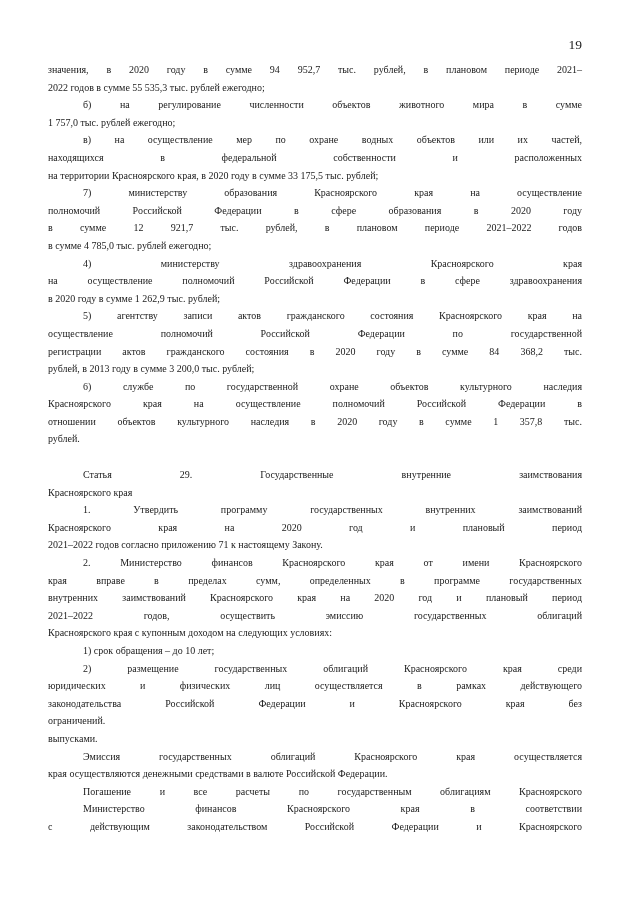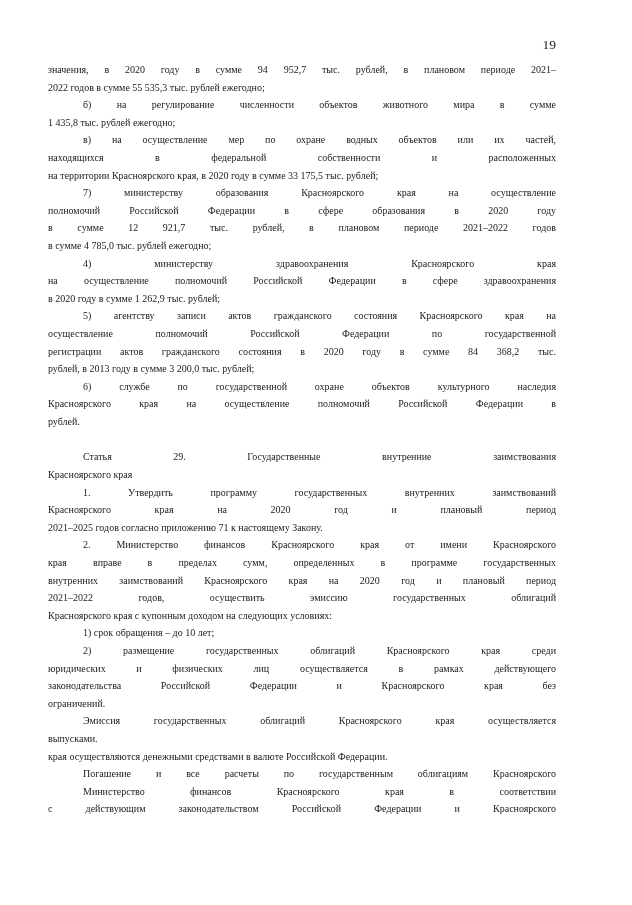--- a/index.html
+++ b/index.html
@@ -6,21 +6,21 @@
   body {
     width: 632px; height: 905px;
     background: #ffffff;
     font-family: "Liberation Serif", "DejaVu Serif", serif;
     color: #1b1b1b;
     overflow: hidden;
   }
   .page {
     box-sizing: border-box;
     width: 632px; height: 905px;
-    padding: 38px 76px 0 48px;
+    padding: 38px 50px 0 48px;
     background: #ffffff;
   }
   .page-number {
     text-align: right;
     font-size: 13.5px;
     line-height: 14px;
   }
   .doc-body {
     margin-top: 9px;
     font-size: 10px;
@@ -38,21 +38,21 @@
 
 <div class="page">
   <div class="page-number">19</div>
   <div class="doc-body">
       <div class="para body">
         <div class="line fill">значения, в 2020 году в сумме 94 952,7 тыс. рублей, в плановом периоде 2021–</div>
         <div class="line">2022 годов в сумме 55 535,3 тыс. рублей ежегодно;</div>
       </div>
       <div class="para body">
         <div class="line fill first">б) на регулирование численности объектов животного мира в сумме</div>
-        <div class="line">1 435,8 тыс. рублей ежегодно;</div>
+        <div class="line">1 757,0 тыс. рублей ежегодно;</div>
       </div>
       <div class="para body">
         <div class="line fill first">в) на осуществление мер по охране водных объектов или их частей,</div>
         <div class="line fill">находящихся в федеральной собственности и расположенных</div>
         <div class="line">на территории Красноярского края, в 2020 году в сумме 33 175,5 тыс. рублей;</div>
       </div>
       <div class="para body">
         <div class="line fill first">7) министерству образования Красноярского края на осуществление</div>
         <div class="line fill">полномочий Российской Федерации в сфере образования в 2020 году</div>
         <div class="line fill">в сумме 12 921,7 тыс. рублей, в плановом периоде 2021–2022 годов</div>
@@ -65,50 +65,51 @@
       </div>
       <div class="para body">
         <div class="line fill first">5) агентству записи актов гражданского состояния Красноярского края на</div>
         <div class="line fill">осуществление полномочий Российской Федерации по государственной</div>
         <div class="line fill">регистрации актов гражданского состояния в 2020 году в сумме 84 368,2 тыс.</div>
         <div class="line">рублей, в 2013 году в сумме 3 200,0 тыс. рублей;</div>
       </div>
       <div class="para body">
         <div class="line fill first">6) службе по государственной охране объектов культурного наследия</div>
         <div class="line fill">Красноярского края на осуществление полномочий Российской Федерации в</div>
+        <div class="line fill">отношении объектов культурного наследия в 2020 году в сумме 1 357,8 тыс.</div>
         <div class="line">рублей.</div>
       </div>
       <div class="para heading space-before">
         <div class="line fill first">Статья 29. Государственные внутренние заимствования</div>
         <div class="line">Красноярского края</div>
       </div>
       <div class="para body">
         <div class="line fill first">1. Утвердить программу государственных внутренних заимствований</div>
         <div class="line fill">Красноярского края на 2020 год и плановый период</div>
-        <div class="line">2021–2025 годов согласно приложению 71 к настоящему Закону.</div>
+        <div class="line">2021–2022 годов согласно приложению 71 к настоящему Закону.</div>
       </div>
       <div class="para body">
         <div class="line fill first">2. Министерство финансов Красноярского края от имени Красноярского</div>
         <div class="line fill">края вправе в пределах сумм, определенных в программе государственных</div>
         <div class="line fill">внутренних заимствований Красноярского края на 2020 год и плановый период</div>
         <div class="line fill">2021–2022 годов, осуществить эмиссию государственных облигаций</div>
         <div class="line">Красноярского края с купонным доходом на следующих условиях:</div>
       </div>
       <div class="para body">
         <div class="line first">1) срок обращения – до 10 лет;</div>
       </div>
       <div class="para body">
         <div class="line fill first">2) размещение государственных облигаций Красноярского края среди</div>
         <div class="line fill">юридических и физических лиц осуществляется в рамках действующего</div>
         <div class="line fill">законодательства Российской Федерации и Красноярского края без</div>
         <div class="line">ограничений.</div>
       </div>
       <div class="para body">
+        <div class="line">выпусками.</div>
         <div class="line fill first">Эмиссия государственных облигаций Красноярского края осуществляется</div>
-        <div class="line">выпусками.</div>
       </div>
       <div class="para body">
         <div class="line">края осуществляются денежными средствами в валюте Российской Федерации.</div>
         <div class="line fill first">Погашение и все расчеты по государственным облигациям Красноярского</div>
       </div>
       <div class="para body">
         <div class="line fill first">Министерство финансов Красноярского края в соответствии</div>
         <div class="line fill">с действующим законодательством Российской Федерации и Красноярского</div>
       </div>
     </div>

